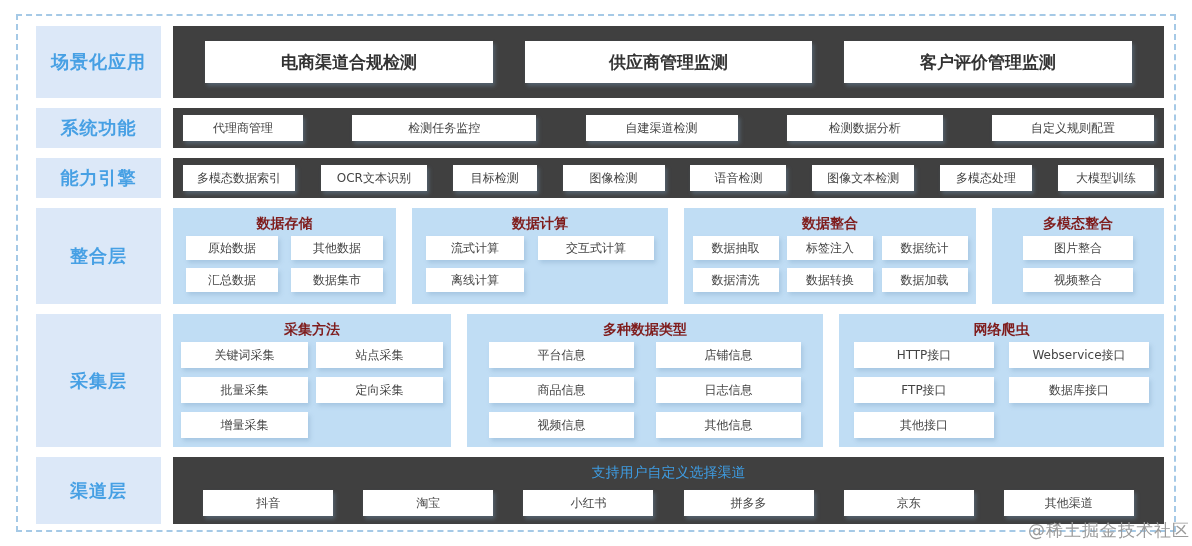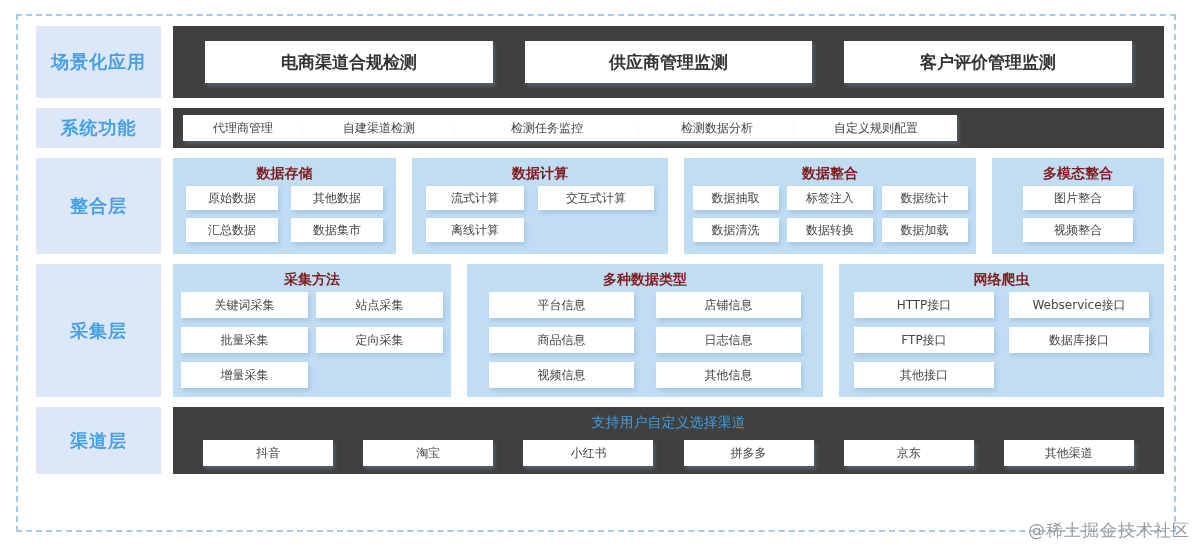--- a/index.html
+++ b/index.html
@@ -16,21 +16,21 @@
   .card { background:#fff; color:#444; font-size:12px; display:flex;
           align-items:center; justify-content:center; white-space:nowrap;
           box-shadow:2px 3px 4px rgba(120,160,195,0.35); }
   
   .r1 { height:72px; }
   .r1 .layer-content { align-items:center; justify-content:space-evenly; }
   .r1 .card { width:29%; height:42px; font-size:17px; font-weight:bold; color:#333; }
   
   .r2, .r3 { height:40px; }
   .r2 .layer-content, .r3 .layer-content { align-items:center;
-          padding:0 10px; }
+          justify-content:space-between; padding:0 10px; }
   .r2 .card, .r3 .card { height:26px; }
   
   .r4 { height:96px; } .r5 { height:133px; }
   .r4 .layer-content, .r5 .layer-content { background:transparent; gap:16px; }
   .group { background:#c0ddf4; display:flex; flex-direction:column; padding:4px 0 8px; }
   .group-title { color:#7f1d1d; font-weight:bold; font-size:14px; text-align:center;
                  height:22px; line-height:22px; }
   .grid { display:grid; justify-content:space-evenly; row-gap:8px; margin-top:2px; }
   .grid .card { height:24px; }
   .r5 .grid { row-gap:9px; }
@@ -64,27 +64,40 @@
       <div class="card">电商渠道合规检测</div>
       <div class="card">供应商管理监测</div>
       <div class="card">客户评价管理监测</div>
     </div>
   </div>
 
   <div class="row r2">
     <div class="layer-label">系统功能</div>
     <div class="layer-content">
       <div class="card" style="width:120px">代理商管理</div>
+      <div class="card" style="width:184px">检测任务监控</div>
       <div class="card" style="width:152px">自建渠道检测</div>
-      <div class="card" style="width:184px">检测任务监控</div>
       <div class="card" style="width:156px">检测数据分析</div>
       <div class="card" style="width:162px">自定义规则配置</div>
     </div>
   </div>
 
+  <div class="row r3">
+    <div class="layer-label">能力引擎</div>
+    <div class="layer-content">
+      <div class="card" style="width:112px">多模态数据索引</div>
+      <div class="card" style="width:106px">OCR文本识别</div>
+      <div class="card" style="width:84px">目标检测</div>
+      <div class="card" style="width:102px">图像检测</div>
+      <div class="card" style="width:96px">语音检测</div>
+      <div class="card" style="width:102px">图像文本检测</div>
+      <div class="card" style="width:92px">多模态处理</div>
+      <div class="card" style="width:96px">大模型训练</div>
+    </div>
+  </div>
 
   <div class="row r4">
     <div class="layer-label">整合层</div>
     <div class="layer-content">
       <div class="group g-storage">
         <div class="group-title">数据存储</div>
         <div class="grid">
           <div class="card">原始数据</div>
           <div class="card">其他数据</div>
           <div class="card">汇总数据</div>

